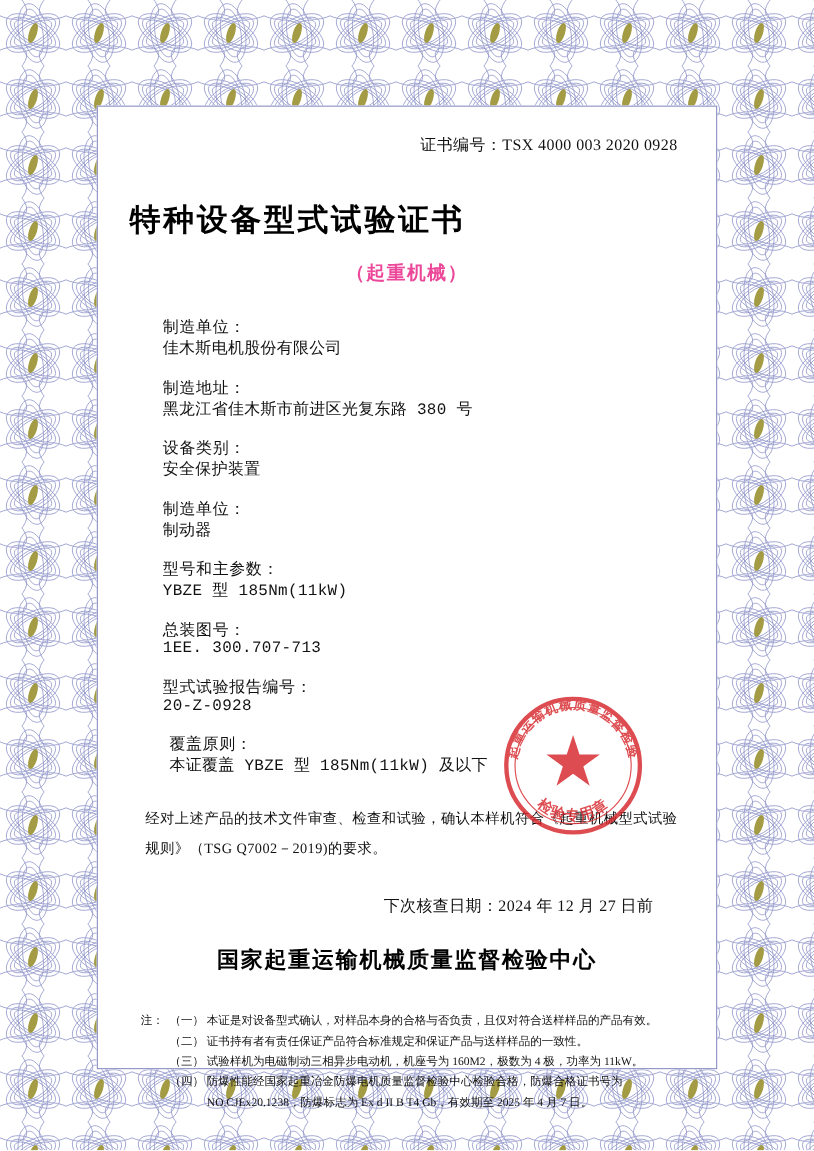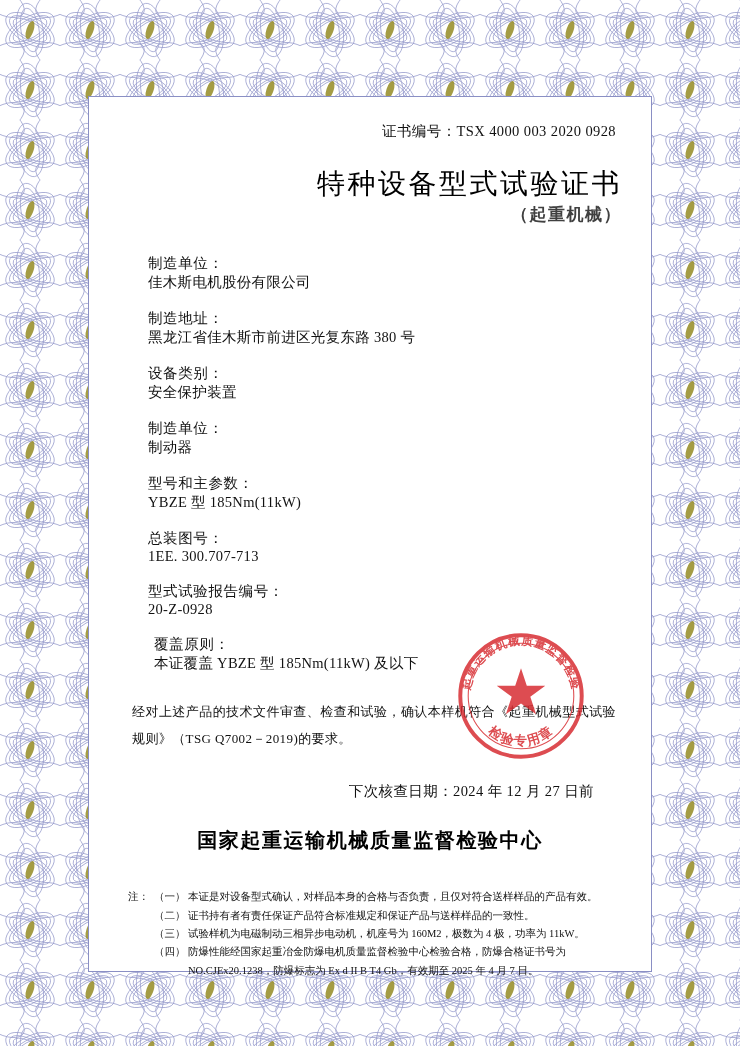--- a/index.html
+++ b/index.html
@@ -51,33 +51,34 @@
 
   
   .cert-no {
     text-align: right;
     font-size: 14.5px;
     color: #111;
     letter-spacing: 0.4px;
     margin: 4px 6px 0 0;
   }
   .main-title {
-    text-align: right;
+    text-align: left;
     font-size: 28px;
-    font-weight: normal;
+    font-weight: bold;
     letter-spacing: 2.5px;
     color: #000;
-    margin-top: 24px;
+    margin-top: 40px;
   }
   .sub-title {
-    text-align: right;
+    text-align: center;
     font-size: 17px;
     font-weight: bold;
     letter-spacing: 1.5px;
-    color: #404040;
+    color: #ec4899;
+    margin-top: 18px;
   }
 
   
   .fields {
     margin-top: 28px;
     padding-left: 20px;
   }
   .field-row {
     display: flex;
     align-items: baseline;
@@ -87,20 +88,21 @@
     flex-direction: column;
   }
   .field-label {
     flex: 0 0 auto;
     letter-spacing: 0.6px;
   }
   .field-value {
     flex: 1 1 auto;
     margin-left: 10px;
     letter-spacing: 0.3px;
+    font-family: Liberation Mono, monospace;
   }
   .field-value.indent {
     margin-left: 16px;
   }
 
   
   .statement {
     margin-top: 26px;
     padding: 0 6px 0 14px;
     font-size: 13px;

